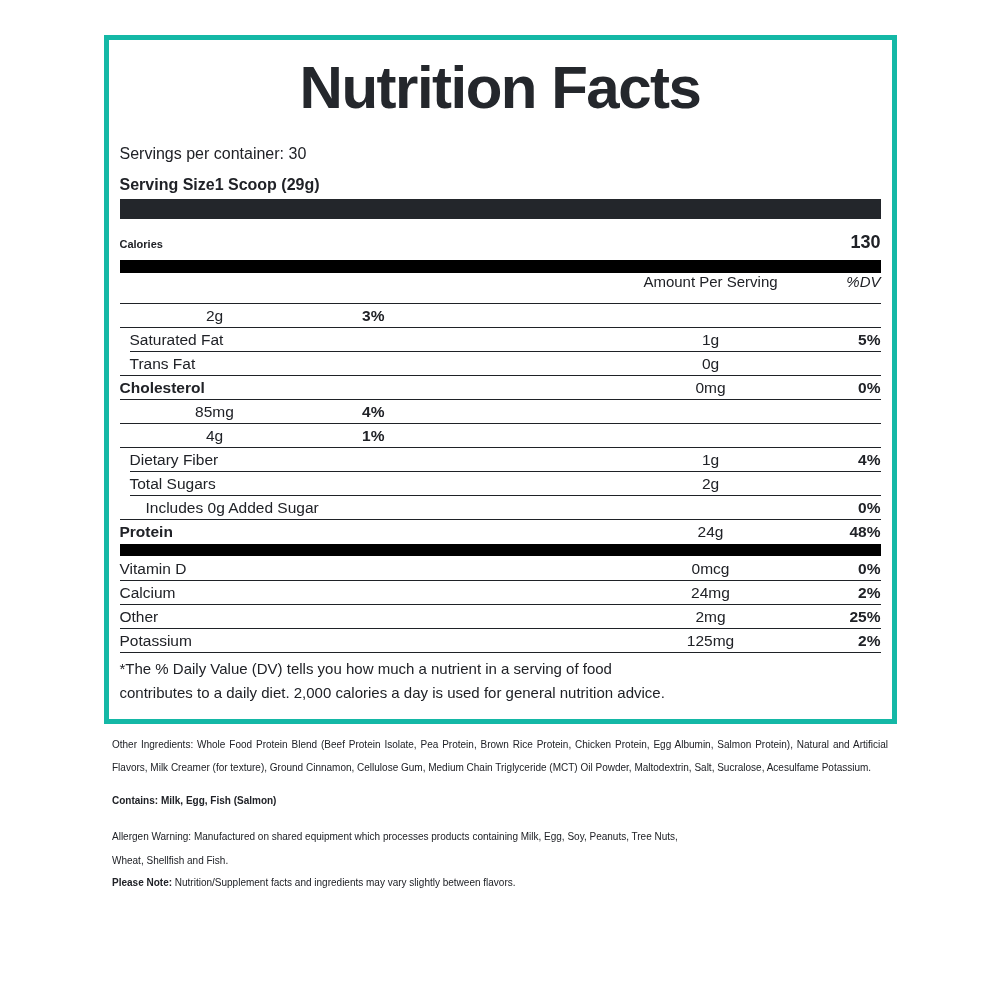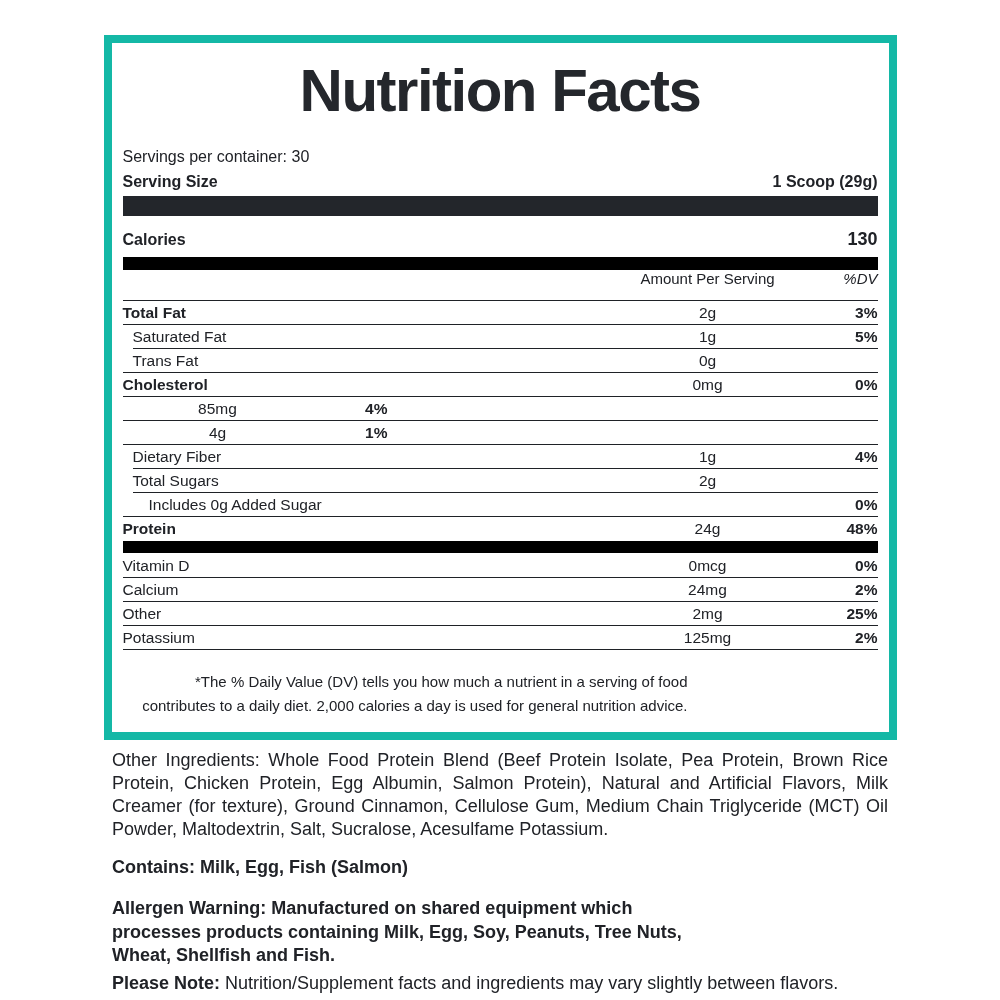--- a/index.html
+++ b/index.html
@@ -12,59 +12,58 @@
     color: #202227;
     -webkit-font-smoothing: antialiased;
   }
   .page { width: 1000px; height: 1000px; overflow: hidden; }
 
   
   .panel {
     box-sizing: border-box;
     width: 793px;
     margin: 35px auto 0 auto;
-    border: 8px solid #14b8a6;
+    border: 5px solid #14b8a6;
     padding: 10px 11px 12px 11px;
     background: #ffffff;
   }
   .panel-title {
     text-align: center;
     font-size: 60px;
     font-weight: 900;
     letter-spacing: -1.5px;
     line-height: 1.05;
     margin-top: 6px;
     color: #24272c;
   }
   .servings {
     font-size: 16px;
     margin-top: 26px;
   }
   .serving-row {
     display: flex;
-    justify-content: space-between;
     align-items: baseline;
     font-size: 16px;
     font-weight: bold;
-    margin-top: 7px;
+    margin-top: 13px;
     padding-bottom: 5px;
   }
   .bar-dark  { height: 20px; background: #23262b; }
   .bar-black { height: 13px; background: #000000; }
   .bar-black-mid { height: 12px; background: #000000; margin: 1px 0; }
 
   .calories-row {
     display: flex;
     justify-content: space-between;
     align-items: baseline;
     font-weight: bold;
     margin-top: 13px;
     padding-bottom: 7px;
   }
-  .calories-row .cal-label { font-size: 16px; }
+  .calories-row .cal-label { font-size: 11px; }
   .calories-row .cal-value { font-size: 18px; }
 
   .hdr-row {
     display: flex;
     height: 30px;
     font-size: 15px;
   }
 
   .n-row {
     display: flex;
@@ -80,42 +79,41 @@
   .ind1 { padding-left: 10px; }
   .ind2 { padding-left: 26px; }
 
   .sep { border-top: 1.5px solid #1f2227; height: 0; }
   .sep.i1 { margin-left: 10px; }
 
   .footnote {
     font-size: 15px;
     line-height: 24px;
     max-width: 565px;
-    margin-top: 20px;
+    margin-top: 4px;
     padding-bottom: 2px;
-    text-align: right;
   }
 
   
   .details {
     width: 776px;
     margin: 9px auto 0 auto;
-    font-size: 18px;
+    font-size: 10px;
   }
   .details p { margin: 0; }
   .other-ingredients {
     text-align: justify;
     line-height: 23px;
   }
   .contains {
     font-weight: bold;
     margin-top: 16px !important;
   }
   .allergen {
-    font-weight: bold;
+    font-weight: normal;
     max-width: 580px;
     line-height: 23.5px;
     margin-top: 19px !important;
   }
   .please-note { margin-top: 5px !important; }
   .please-note .bold-prefix { font-weight: bold; }
 </style>
 </head>
 <body>
 
@@ -143,21 +141,20 @@
 
     <div class="hdr-row">
       <span class="c-label"></span>
       <span class="c-amt">Amount Per Serving</span>
       <span class="c-dv reg">%DV</span>
     </div>
 
     <div class="sep"></div>
 
     <div class="n-row">
-      <span class="c-label b">Total Fat</span>
       <span class="c-amt">2g</span>
       <span class="c-dv">3%</span>
     </div>
     <div class="sep"></div>
 
     <div class="n-row">
       <span class="c-label ind1">Saturated Fat</span>
       <span class="c-amt">1g</span>
       <span class="c-dv">5%</span>
     </div>

